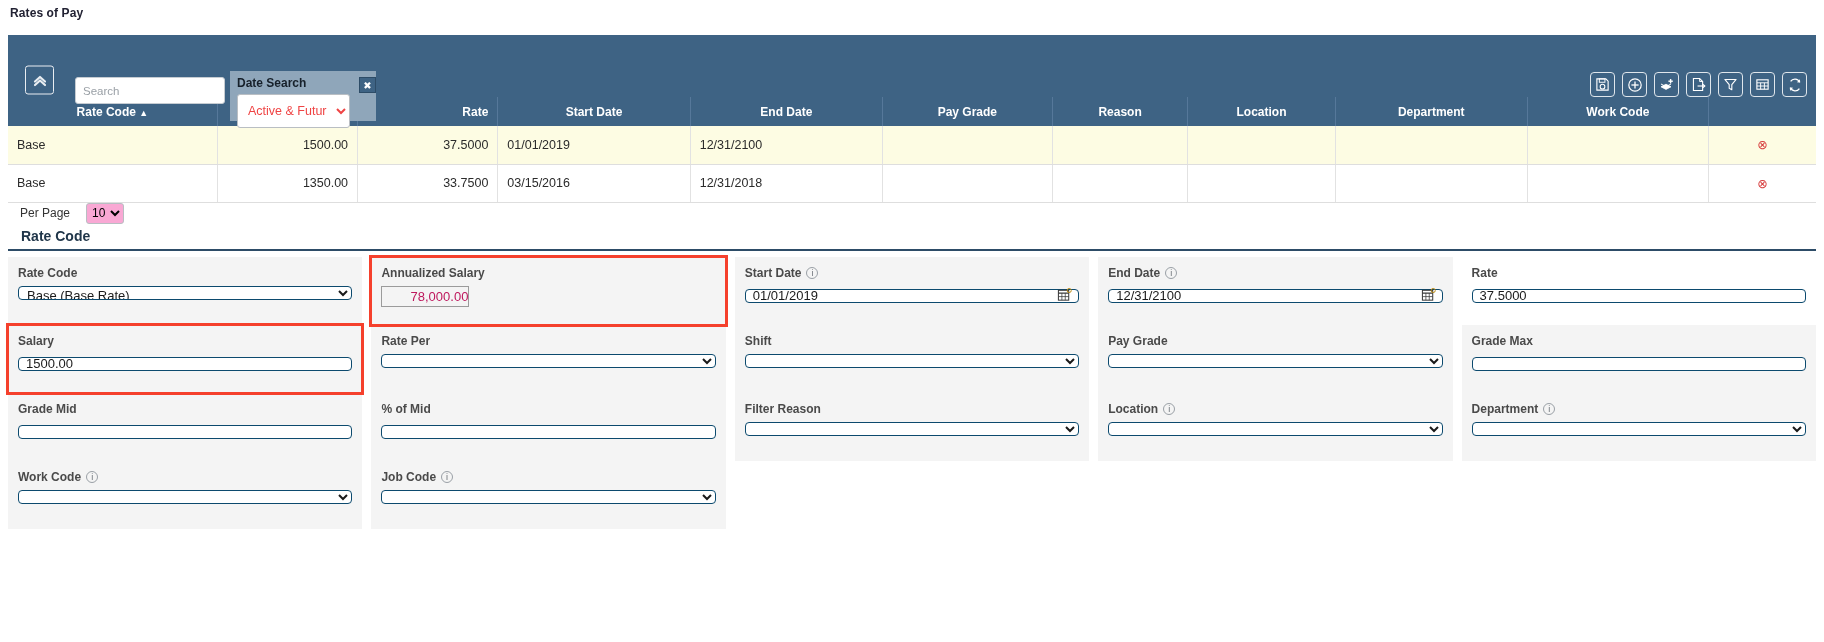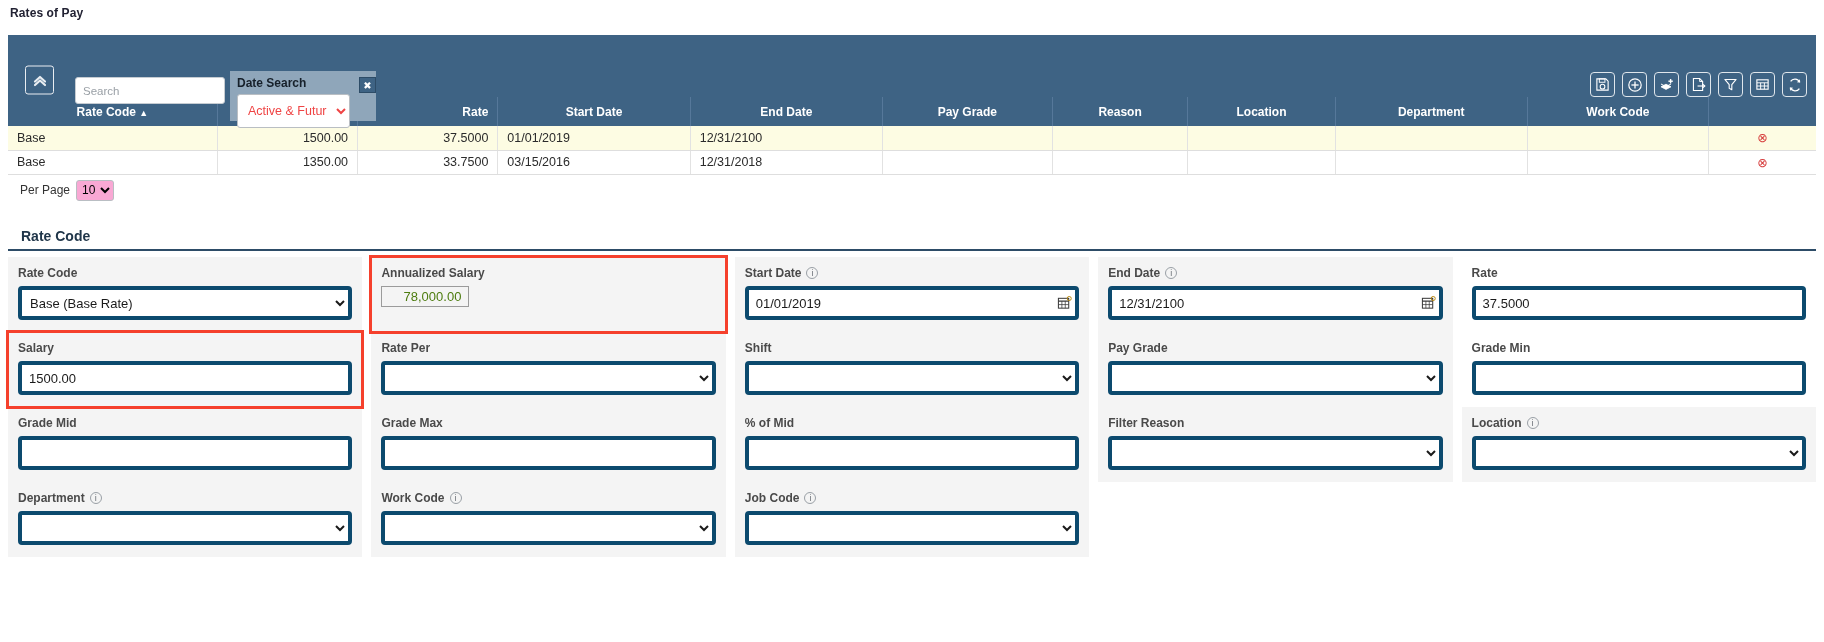--- a/index.html
+++ b/index.html
@@ -72,33 +72,33 @@
 
   
   table.grid { width:100%; border-collapse:collapse; table-layout:fixed; }
   table.grid th {
     background:#3e6384; color:#fff; font-size:12px; font-weight:bold;
     height:29px; padding:0 9px; border-right:1px solid #56789a;
     white-space:nowrap;
   }
   table.grid th:last-child { border-right:0; }
   table.grid td {
-    font-size:12.5px; color:#2b2b2b; height:24px; padding:0 9px;
+    font-size:12.5px; color:#2b2b2b; height:38px; padding:0 9px;
     border-right:1px solid #e2e2e2; border-bottom:1px solid #dedede;
     white-space:nowrap; overflow:hidden;
   }
   table.grid td:last-child { border-right:0; }
   tr.row-hl td { background:#fdfce3; }
   tr.row-plain td { background:#ffffff; }
   .t-right { text-align:right; }
   .t-center { text-align:center; }
   .del-icon { color:#d63a3a; cursor:pointer; display:inline-block; }
 
   .per-page {
-    margin-top:5px; display:flex; align-items:center; gap:6px;
+    display:flex; align-items:center; gap:16px;
     font-size:12px; color:#333; padding-left:12px;
   }
   .per-page select {
     height:21px; font-size:12px; font-family:"Liberation Sans",sans-serif;
     border:1px solid #b9bec3; border-radius:3px; background:#f9a8d4; padding:0 1px;
   }
 
   
   .detail { position:absolute; left:0; top:228px; width:1824px; }
   .detail-title {
@@ -118,33 +118,33 @@
   .field .lbl {
     font-size:12px; font-weight:bold; color:#4a4a4a; display:flex;
     align-items:center; gap:5px; margin-bottom:6px; white-space:nowrap;
   }
   .info-icon {
     width:12px; height:12px; border-radius:50%; border:1px solid #9aa0a6;
     color:#6d7278; font-size:9px; line-height:10px; text-align:center;
     font-weight:normal; display:inline-block; flex:0 0 auto;
   }
   .field input.ctl, .field select.ctl {
-    width:100%; height:34px; border:4px solid #0c4a6e; border-radius:4px;
+    width:100%; height:14px; border:1px solid #0c4a6e; border-radius:4px;
     background:#fff; font-size:13px; font-family:"Liberation Sans",sans-serif;
     color:#1a1a1a; padding:0 7px; outline:none;
   }
   .field select.ctl { padding:0 4px; }
   .field textarea.ctl {
     width:100%; height:32px; border:1px solid #c9cdd1; border-radius:4px;
     background:#fff; font-size:13px; font-family:"Liberation Sans",sans-serif;
     color:#1a1a1a; padding:3px 7px; outline:none; resize:vertical;
   }
   .readonly-box {
     display:inline-block; border:1px solid #9b9b9b; background:#f4f4f4;
-    font-size:13px; color:#4d7c0f; padding:2px 7px; min-width:88px;
+    font-size:13px; color:#be185d; padding:2px 0; min-width:88px;
     text-align:right;
   }
   .with-cal { position:relative; }
   .cal-icon {
     position:absolute; right:7px; top:50%; transform:translateY(-50%);
     width:15px; height:15px; cursor:pointer; color:#3a3a3a;
   }
 
   
   .hl { outline:3px solid #f5402c; outline-offset:-1px; z-index:5; }
@@ -406,36 +406,32 @@
         </select>
       </div>
 
       <div class="field">
         <div class="lbl">Pay Grade</div>
         <select class="ctl">
           <option></option>
         </select>
       </div>
 
-      <div class="field plain">
-        <div class="lbl">Grade Min</div>
+
+      <div class="field">
+        <div class="lbl">Grade Max</div>
         <input class="ctl" type="text" value="" style="">
       </div>
 
       <div class="field">
         <div class="lbl">Grade Mid</div>
         <input class="ctl" type="text" value="" style="">
       </div>
 
       <div class="field">
-        <div class="lbl">Grade Max</div>
-        <input class="ctl" type="text" value="" style="">
-      </div>
-
-      <div class="field">
         <div class="lbl">% of Mid</div>
         <input class="ctl" type="text" value="" style="">
       </div>
 
       <div class="field">
         <div class="lbl">Filter Reason</div>
         <select class="ctl">
           <option></option>
         </select>
       </div>

